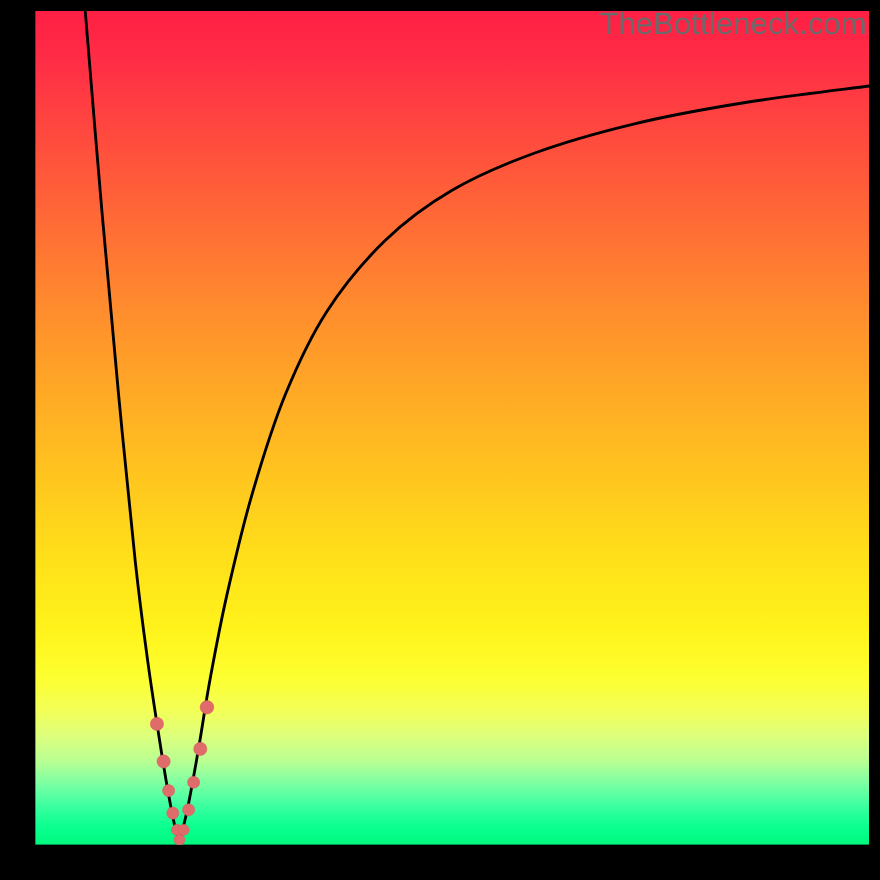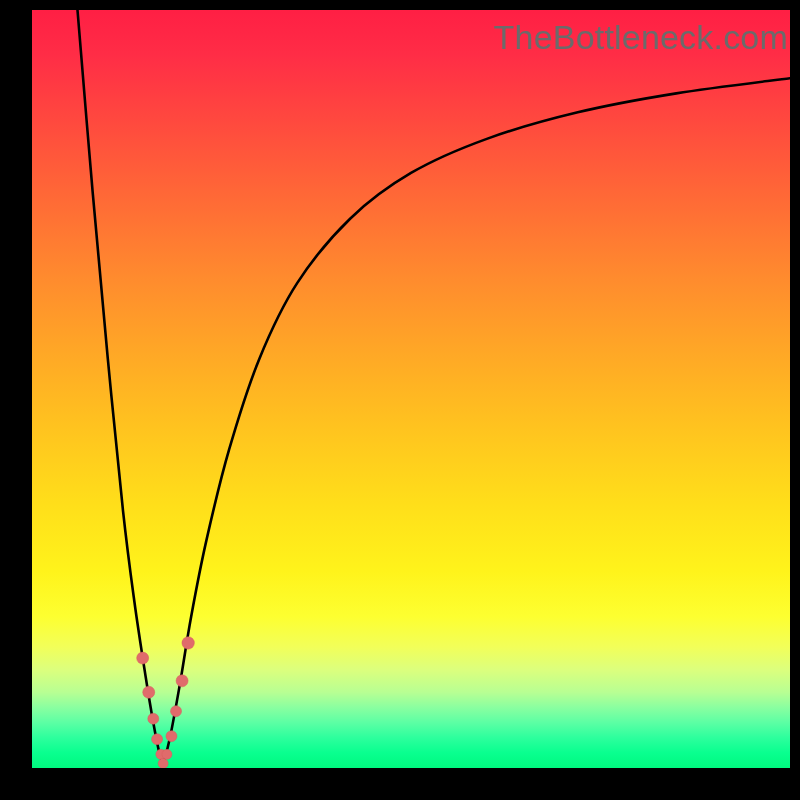--- a/index.html
+++ b/index.html
@@ -66,26 +66,25 @@
     top: 0;
     width: 758px;
     height: 758px;
     overflow: visible;
   }
   .watermark {
     position: absolute;
     right: 12px;
     top: 6px;
     color: #6b6b6b;
-    font-size: 34px;
+    font-size: 28px;
     font-weight: 400;
     letter-spacing: 0.2px;
     user-select: none;
     pointer-events: none;
-    margin-top: 12px;
   }
 </style>
 </head>
 <body>
 
 <div class="frame">
   <div class="plot">
     <div class="gradient"></div>
     <svg class="curves" viewBox="0 0 758 758" preserveAspectRatio="none">
       <path id="curve-left" fill="none" stroke-width="2.6" stroke-linecap="round" stroke="#000000" d="M 45.48 0 C 48.00666666666666 30.319999999999993 55.586666666666666 123.80666666666664 60.64 181.91999999999996 C 65.69333333333333 240.03333333333327 70.74666666666667 295.61999999999995 75.8 348.67999999999995 C 80.85333333333332 401.73999999999995 86.53833333333333 459.8533333333333 90.96 500.28 C 95.38166666666666 540.7066666666667 98.54 563.4466666666667 102.33000000000001 591.24 C 106.12000000000002 619.0333333333333 110.54166666666667 646.8266666666666 113.7 667.04 C 116.85833333333333 687.2533333333333 119.006 699.8866666666667 121.28 712.52 C 123.554 725.1533333333333 125.70166666666667 735.8916666666667 127.34400000000001 742.84 C 128.98633333333333 749.7883333333334 130.50233333333335 752.315 131.13400000000001 754.21"></path>

